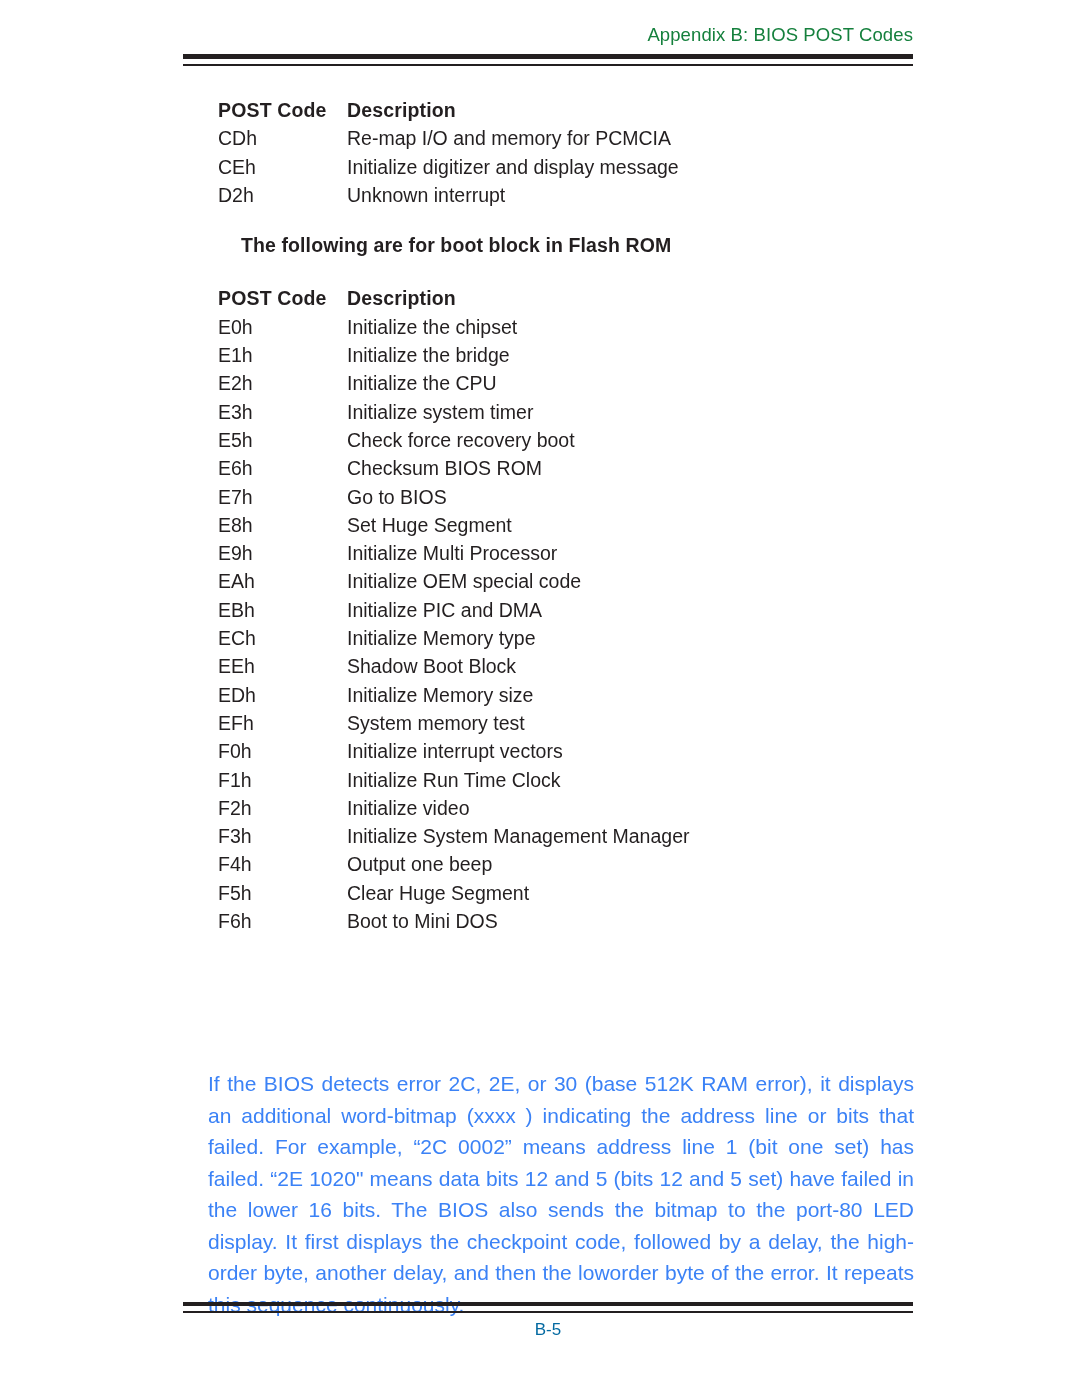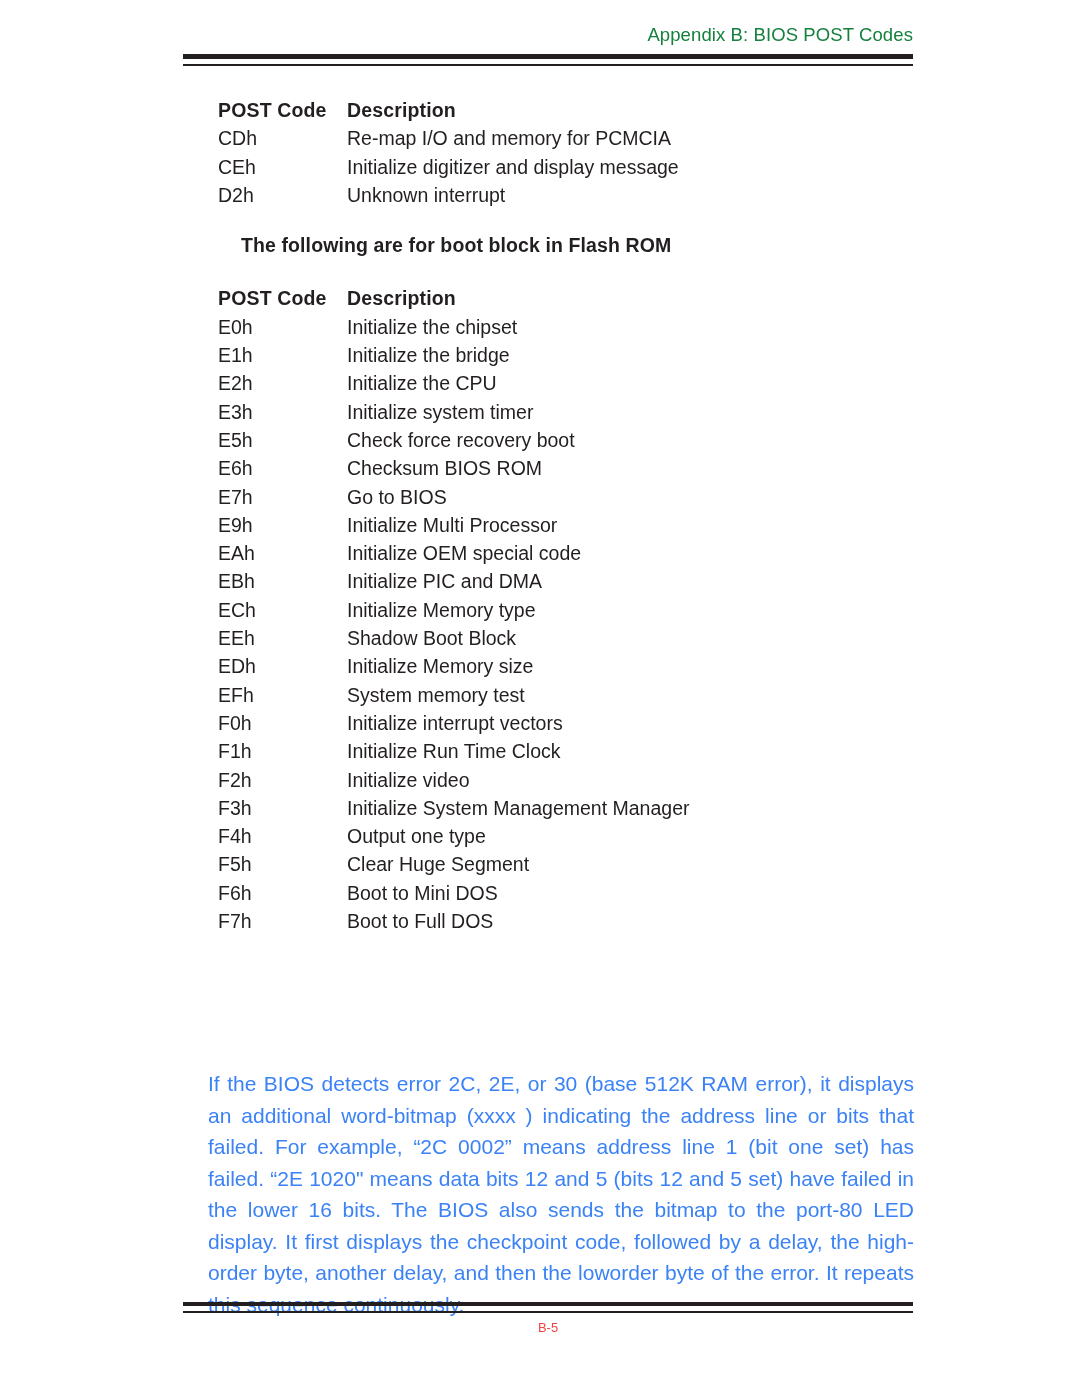--- a/index.html
+++ b/index.html
@@ -117,22 +117,22 @@
     width: 730px;
     height: 2px;
     background: #231f20;
   }
   .page-number {
     position: absolute;
     left: 183px;
     top: 1320px;
     width: 730px;
     text-align: center;
-    font-size: 13px;
-    color: #ef4444;
+    font-size: 17px;
+    color: #0369a1;
   }
 </style>
 </head>
 <body>
 
 <div class="page-header">
   <span class="page-header-text">Appendix B: BIOS POST Codes</span>
 </div>
 <div class="header-rule-thick"></div>
 <div class="header-rule-thin"></div>
@@ -194,20 +194,24 @@
       </tr>
       <tr>
         <td class="col-code">E6h</td>
         <td class="col-desc">Checksum BIOS ROM</td>
       </tr>
       <tr>
         <td class="col-code">E7h</td>
         <td class="col-desc">Go to BIOS</td>
       </tr>
       <tr>
+        <td class="col-code">E8h</td>
+        <td class="col-desc">Set Huge Segment</td>
+      </tr>
+      <tr>
         <td class="col-code">E9h</td>
         <td class="col-desc">Initialize Multi Processor</td>
       </tr>
       <tr>
         <td class="col-code">EAh</td>
         <td class="col-desc">Initialize OEM special code</td>
       </tr>
       <tr>
         <td class="col-code">EBh</td>
         <td class="col-desc">Initialize PIC and DMA</td>
@@ -239,33 +243,29 @@
       <tr>
         <td class="col-code">F2h</td>
         <td class="col-desc">Initialize video</td>
       </tr>
       <tr>
         <td class="col-code">F3h</td>
         <td class="col-desc">Initialize System Management Manager</td>
       </tr>
       <tr>
         <td class="col-code">F4h</td>
-        <td class="col-desc">Output one type</td>
+        <td class="col-desc">Output one beep</td>
       </tr>
       <tr>
         <td class="col-code">F5h</td>
         <td class="col-desc">Clear Huge Segment</td>
       </tr>
       <tr>
         <td class="col-code">F6h</td>
         <td class="col-desc">Boot to Mini DOS</td>
-      </tr>
-      <tr>
-        <td class="col-code">F7h</td>
-        <td class="col-desc">Boot to Full DOS</td>
       </tr>
     </tbody>
   </table>
 
 </div>
 
 <div class="note-paragraph">If the BIOS detects error 2C, 2E, or 30 (base 512K RAM error), it displays an additional word-bitmap (xxxx ) indicating the address line or bits that failed.  For example, “2C 0002” means address line 1 (bit one set) has failed.  “2E 1020" means data bits 12 and 5 (bits 12 and 5 set) have failed in the lower 16 bits.  The BIOS also sends the bitmap to the port-80 LED display.  It first displays the checkpoint code, followed by a delay, the high-order byte, another delay, and then the loworder byte of the error.  It repeats this sequence continuously.</div>
 
 <div class="footer-rule-thick"></div>
 <div class="footer-rule-thin"></div>

